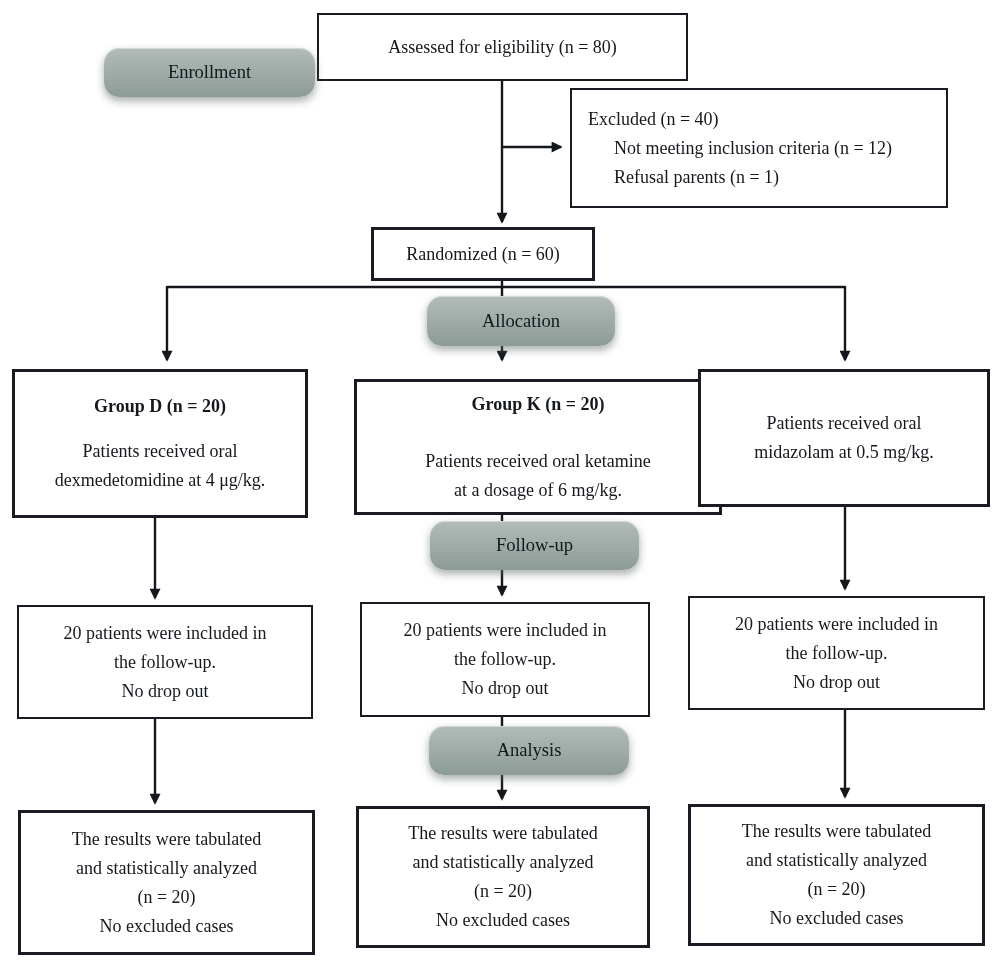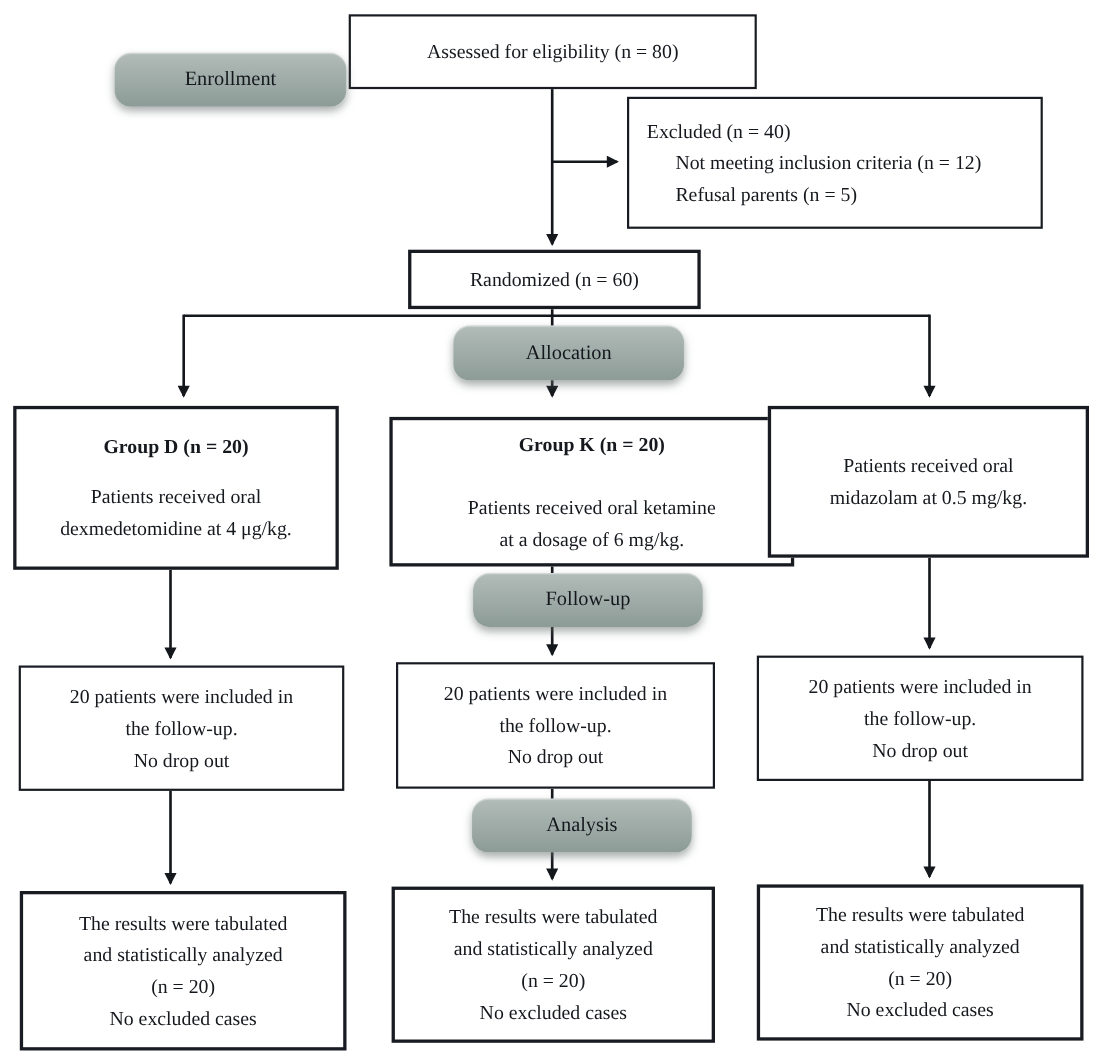--- a/index.html
+++ b/index.html
@@ -11,40 +11,40 @@
   .box{
     position:absolute;background:#ffffff;border:2px solid #181c22;z-index:2;
     display:flex;flex-direction:column;align-items:center;justify-content:center;
     text-align:center;font-size:18px;line-height:29px;box-sizing:border-box;
   }
   .box .multiline{white-space:pre-line;}
   .thick{border-width:3px;}
   .assessed{left:317px;top:13px;width:371px;height:68px;}
   .excluded{left:570px;top:88px;width:378px;height:120px;align-items:flex-start;justify-content:center;text-align:left;padding:10px 16px;}
   .excluded .reason{padding-left:26px;}
-  .randomized{left:371px;top:227px;width:266px;height:54px;}
+  .randomized{left:371px;top:227px;width:224px;height:54px;}
   .group-box .g-title{font-weight:bold;margin-bottom:16px;}
   .group-d{left:12px;top:369px;width:296px;height:149px;align-items:center;}
   .group-k{left:354px;top:379px;width:368px;height:136px;gap:12px;}
   .group-m{left:698px;top:369px;width:292px;height:138px;}
   .fu-d{left:17px;top:605px;width:296px;height:114px;}
   .fu-k{left:360px;top:602px;width:290px;height:115px;}
   .fu-m{left:688px;top:596px;width:297px;height:114px;}
   .an-d{left:18px;top:810px;width:297px;height:145px;}
   .an-k{left:356px;top:806px;width:294px;height:142px;}
   .an-m{left:688px;top:804px;width:297px;height:142px;}
   .badge{
     position:absolute;z-index:3;border-radius:15px;
     background:linear-gradient(180deg,#b2bcb8 0%,#9daaa6 55%,#8d9b97 100%);
     box-shadow:0 4px 8px rgba(96,106,103,.55), inset 0 1px 1px rgba(255,255,255,.45);
     display:flex;align-items:center;justify-content:center;
     font-size:18.5px;color:#14171c;margin-left:32px;
   }
   .badge-enrollment{left:72px;top:48px;width:211px;height:49px;}
-  .badge-allocation{left:380px;top:296px;width:210px;height:50px;}
+  .badge-allocation{left:395px;top:296px;width:188px;height:50px;}
   .badge-followup{left:398px;top:521px;width:209px;height:49px;}
   .badge-analysis{left:397px;top:726px;width:200px;height:49px;}
 </style>
 </head>
 <body>
 
 <div class="canvas">
 
   <svg class="connectors" width="1000" height="962" viewBox="0 0 1000 962">
     <defs>
@@ -80,21 +80,21 @@
   </div>
 
   <div class="badge badge-enrollment">Enrollment</div>
   <div class="badge badge-allocation">Allocation</div>
   <div class="badge badge-analysis">Analysis</div>
   <div class="badge badge-followup">Follow-up</div>
 
   <div class="box excluded">
     <div>Excluded (n = 40)</div>
     <div class="reason">Not meeting inclusion criteria (n = 12)</div>
-    <div class="reason">Refusal parents (n = 5)</div>
+    <div class="reason">Refusal parents (n = 1)</div>
   </div>
 
   <div class="box randomized thick">
     <span>Randomized (n = 60)</span>
   </div>
 
   <div class="box group-box group-d thick">
     <div class="g-title">Group D (n = 20)</div>
     <div class="multiline">Patients received oral
 dexmedetomidine at 4 μg/kg.</div>

